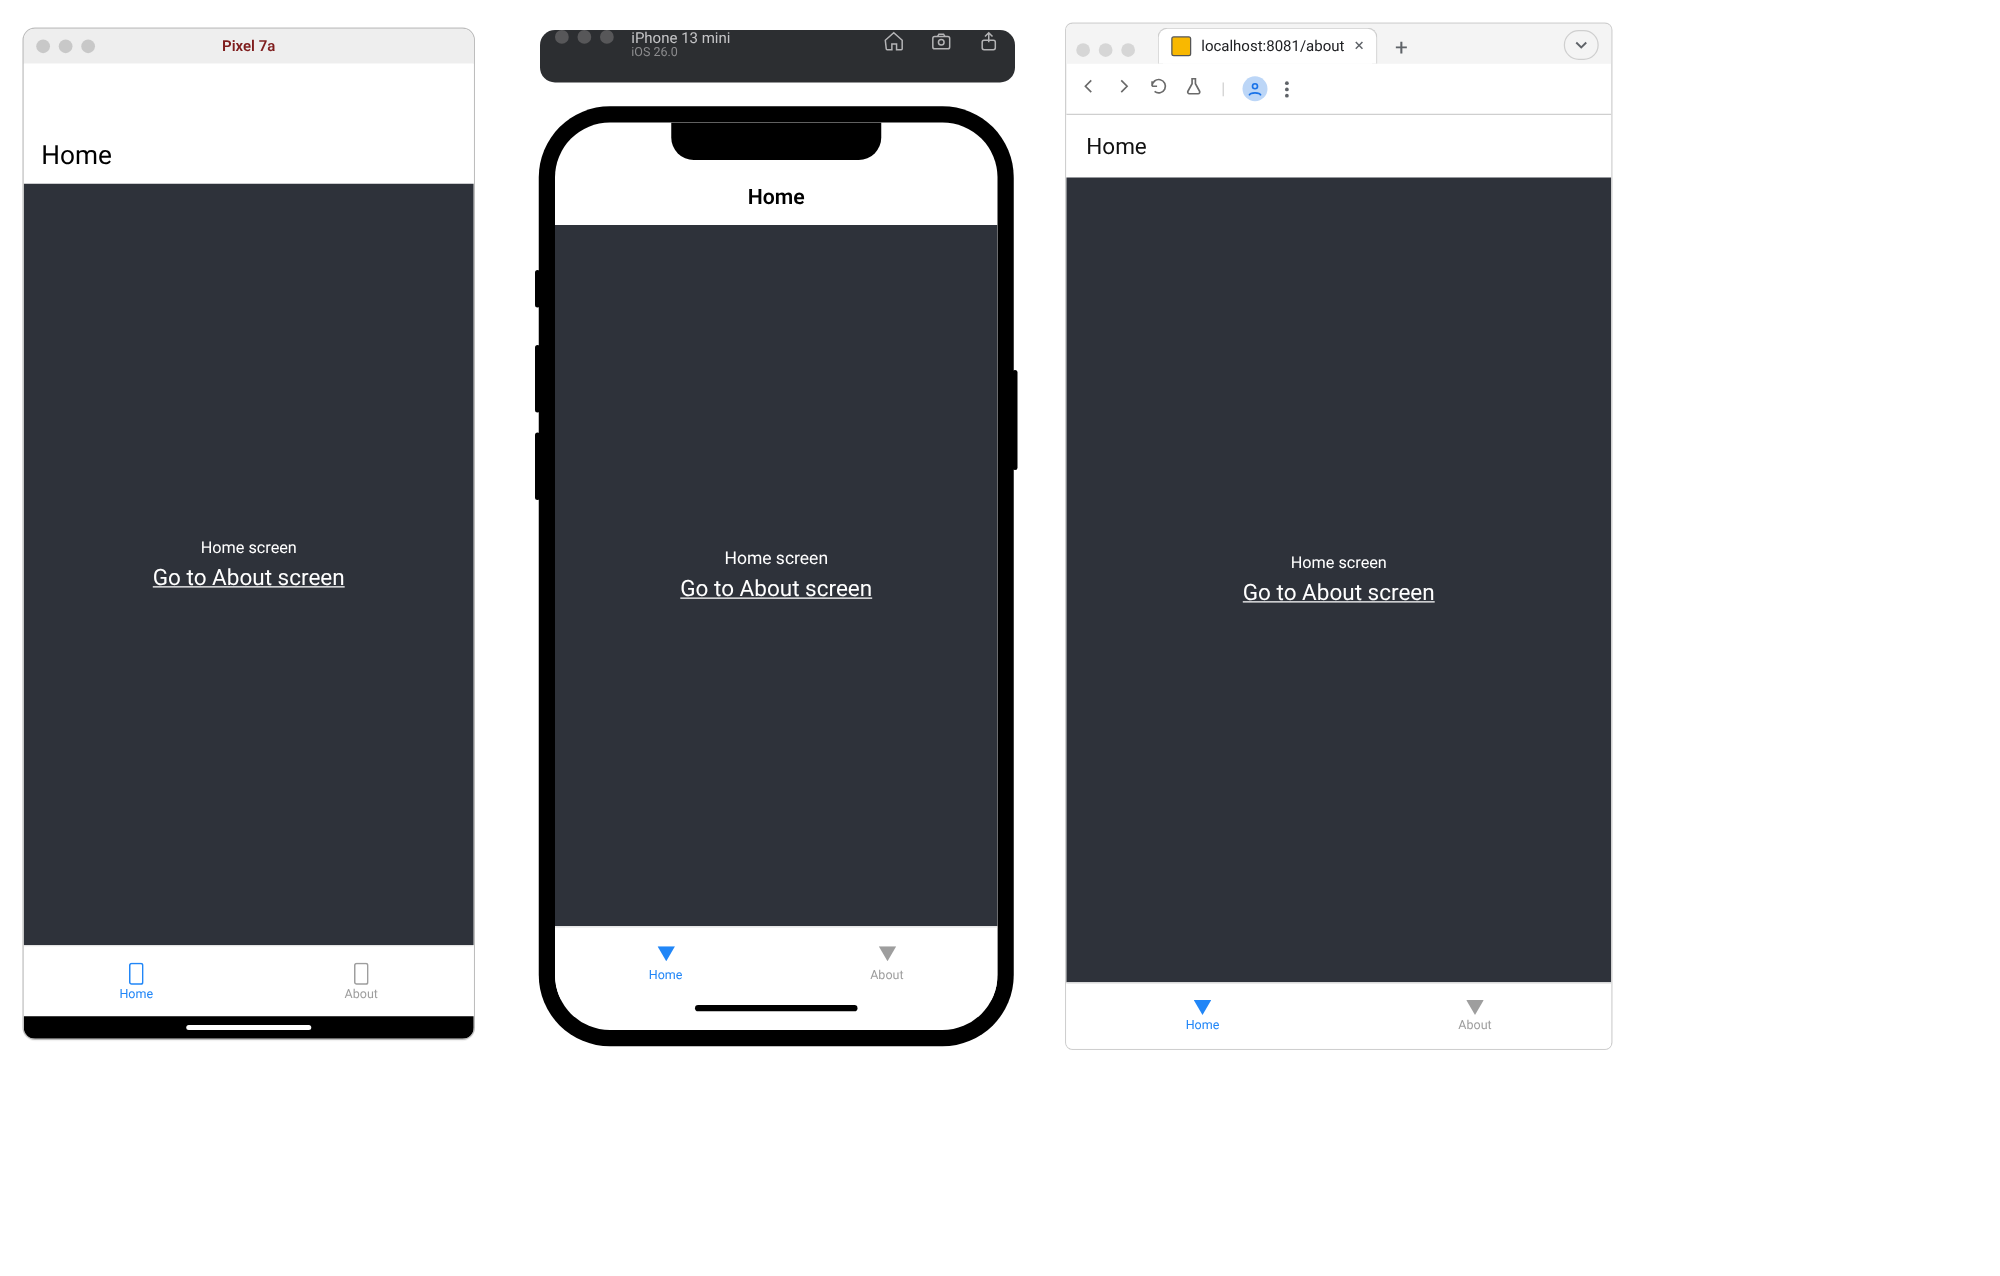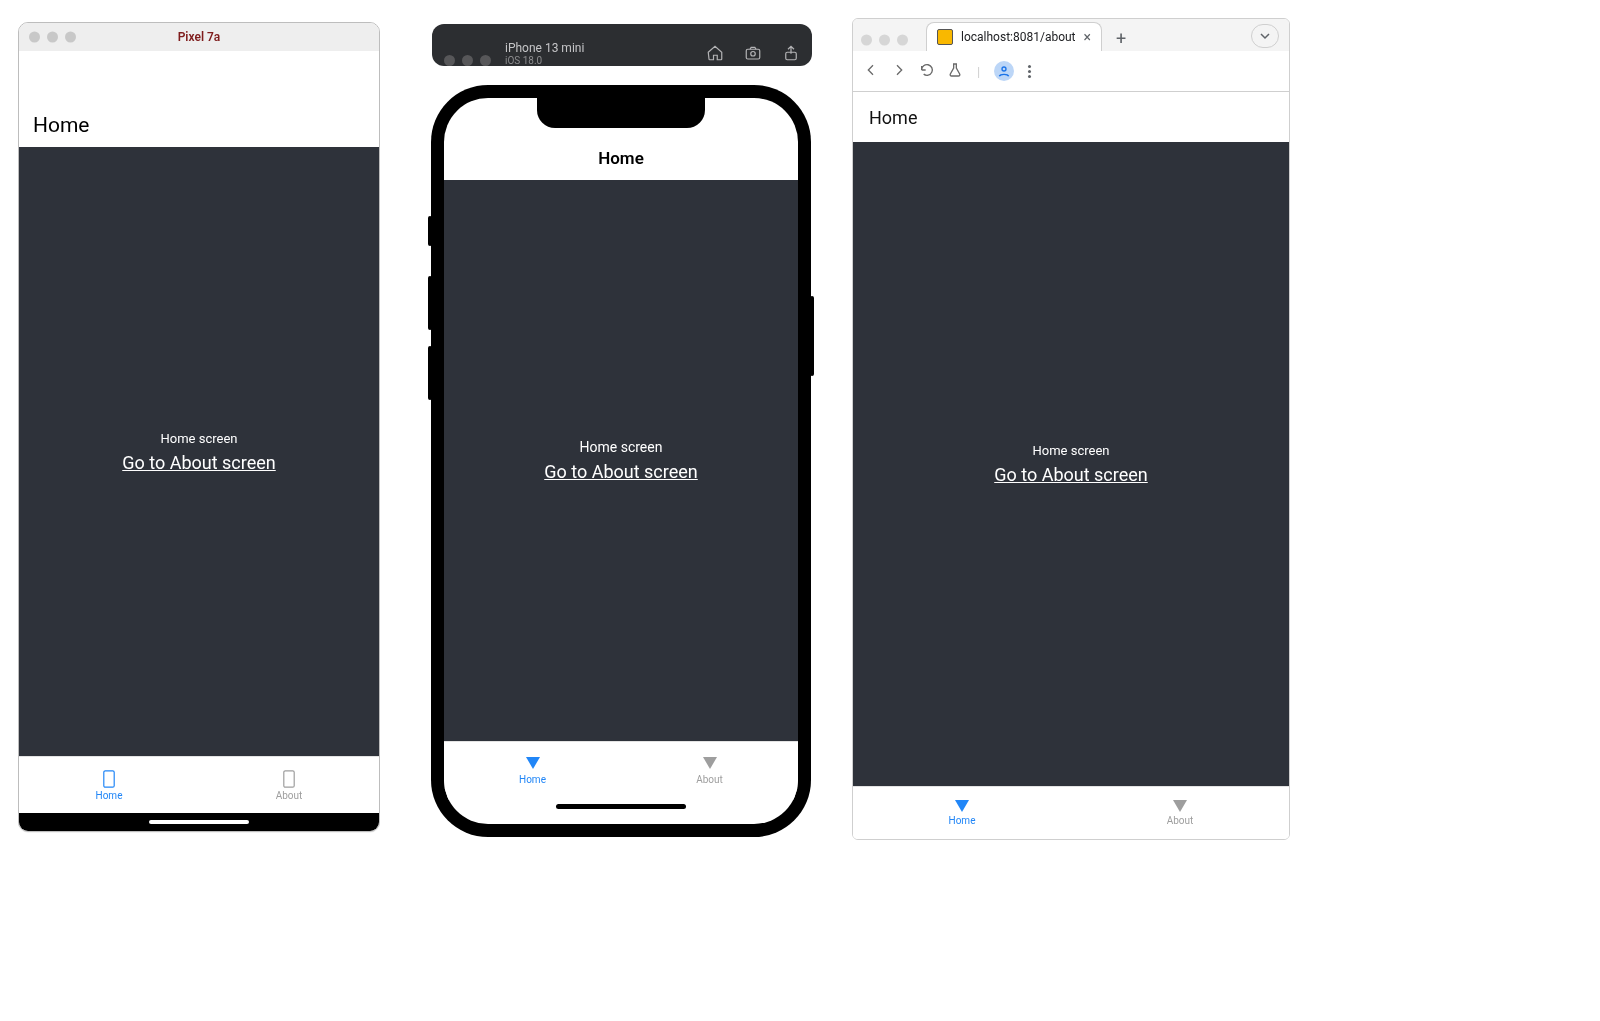--- a/index.html
+++ b/index.html
@@ -126,21 +126,21 @@
     width: 100px; height: 4px; background: #fff; border-radius: 2px;
   }
 
   
   .ios-toolbar {
     position: absolute;
     left: 432px; top: 24px;
     width: 380px; height: 42px;
     background: var(--toolbar-dark);
     border-radius: 12px;
-    display:flex; align-items:flex-end;
+    display:flex; align-items:flex-start;
     color: var(--toolbar-dark-text);
     padding: 0 12px;
     box-sizing: border-box;
   }
   .ios-toolbar .dark-dots { display:flex; gap:7px; }
   .ios-toolbar .dark-dots span {
     width: 11px; height: 11px; border-radius: 50%;
     background: #575759;
   }
   .ios-toolbar .titles {
@@ -341,21 +341,21 @@
   </div>
 
   <div class="ios-toolbar">
     <div class="dark-dots">
       <span></span>
       <span></span>
       <span></span>
     </div>
     <div class="titles">
       <span class="dev-title">iPhone 13 mini</span>
-      <span class="dev-sub">iOS 18.0</span>
+      <span class="dev-sub">iOS 26.0</span>
     </div>
     <div class="right-icons">
       <span>
         <svg viewBox="0 0 24 24">
             <path d="M3 11 12 3l9 8v9a1 1 0 0 1-1 1h-5v-6H10v6H5a1 1 0 0 1-1-1z"></path>
           </svg>
       </span>
       <span>
         <svg viewBox="0 0 24 24">
             <rect x="3" y="7" width="18" height="13" rx="2"></rect>

